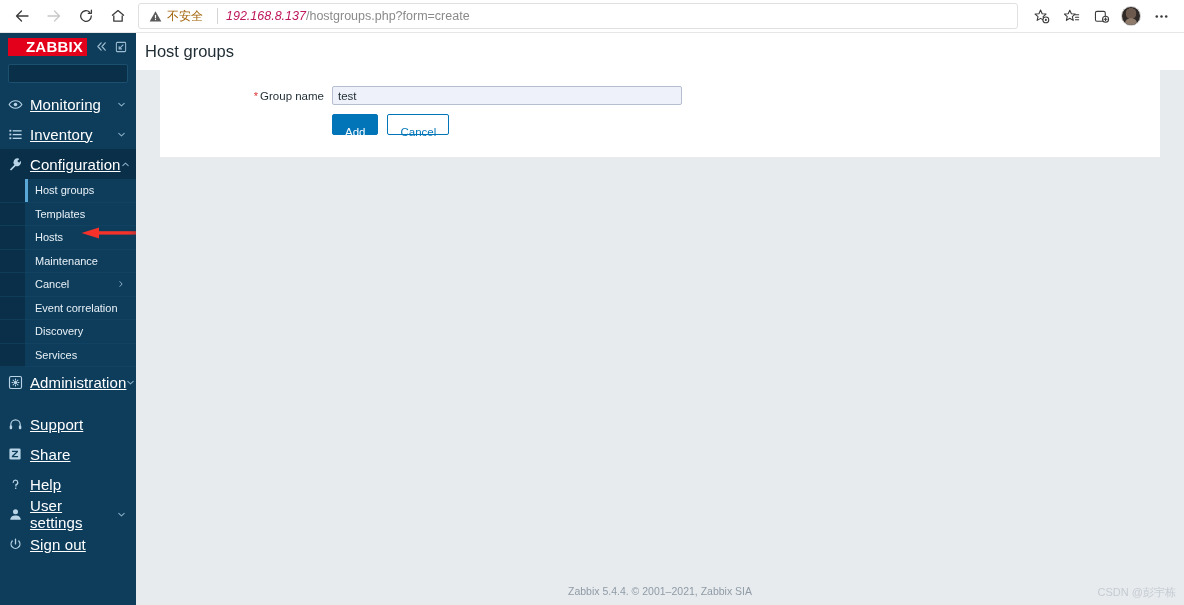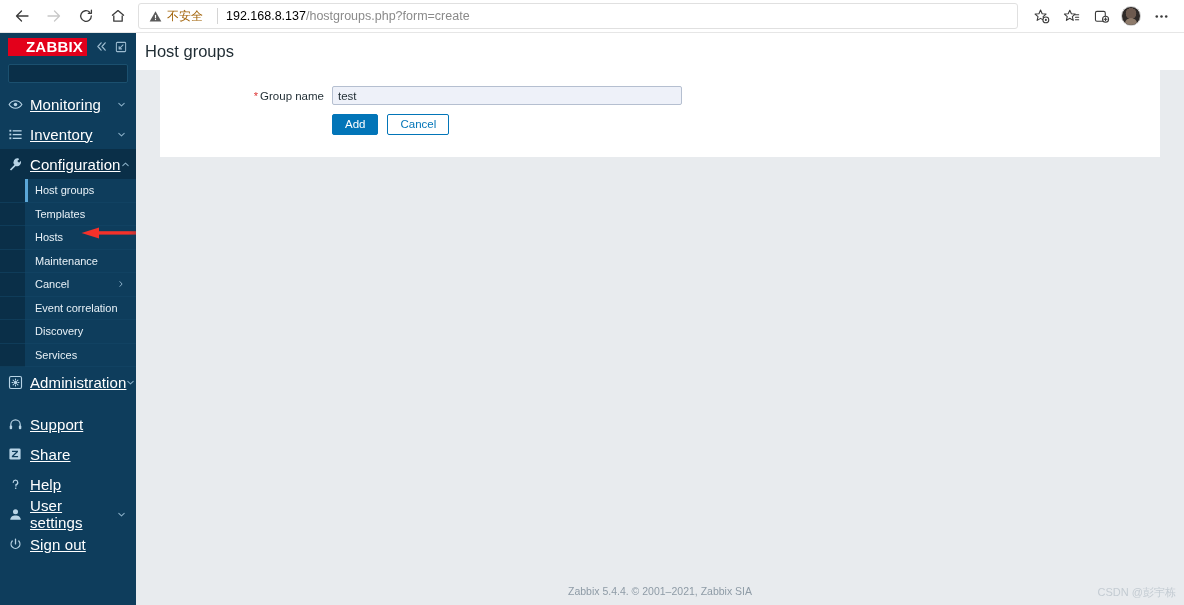--- a/index.html
+++ b/index.html
@@ -50,21 +50,21 @@
   }
   .omni-divider {
     width: 1px; height: 16px; background: #d4d4d4;
     margin: 0 8px; flex: 0 0 auto;
   }
   .url-text {
     font-size: 12.5px; color: #8a8a8a;
     white-space: nowrap; overflow: hidden; text-overflow: ellipsis;
     flex: 1 1 auto;
   }
-  .url-host { color: #000000; }
+  .url-host { color: #be185d; font-style: italic; }
 
   .toolbar-right {
     display: flex; align-items: center;
     flex: 0 0 auto; padding-right: 8px;
   }
   .tb-icon {
     width: 30px; height: 30px;
     display: flex; align-items: center; justify-content: center;
     color: #3b3b3b;
   }
@@ -221,21 +221,21 @@
     padding: 0 5px;
     font-family: "Liberation Sans", sans-serif;
     outline: none;
   }
   .btn-row { display: flex; align-items: center; }
   .btn-row .spacer { width: 172px; flex: 0 0 172px; padding-right: 8px; }
   .btn {
     height: 21px;
     font-size: 11.5px;
     border-radius: 2px;
-    padding: 0 12px;
+    padding: 8px 12px;
     cursor: pointer;
     font-family: "Liberation Sans", sans-serif;
     line-height: 19px;
   }
   .btn-primary {
     background: #0275b8; border: 1px solid #0275b8; color: #ffffff;
     margin-right: 9px;
   }
   .btn-secondary {
     background: #ffffff; border: 1px solid #0275b8; color: #0275b8;

